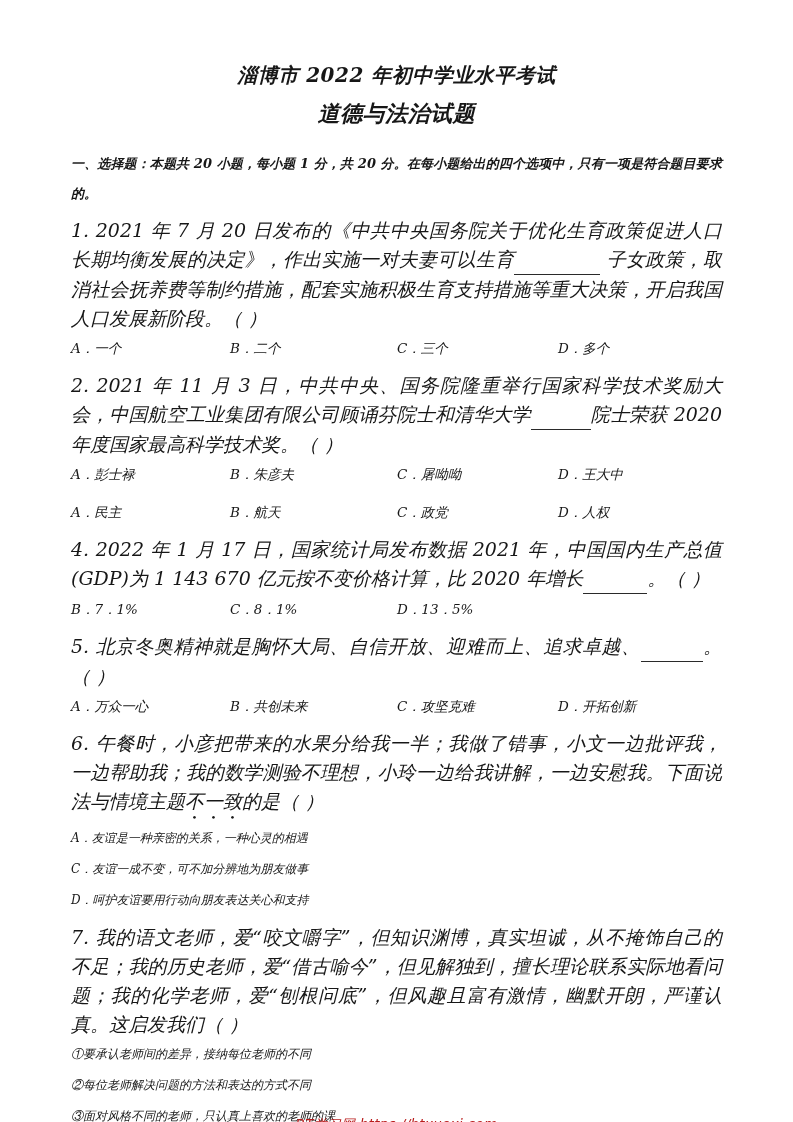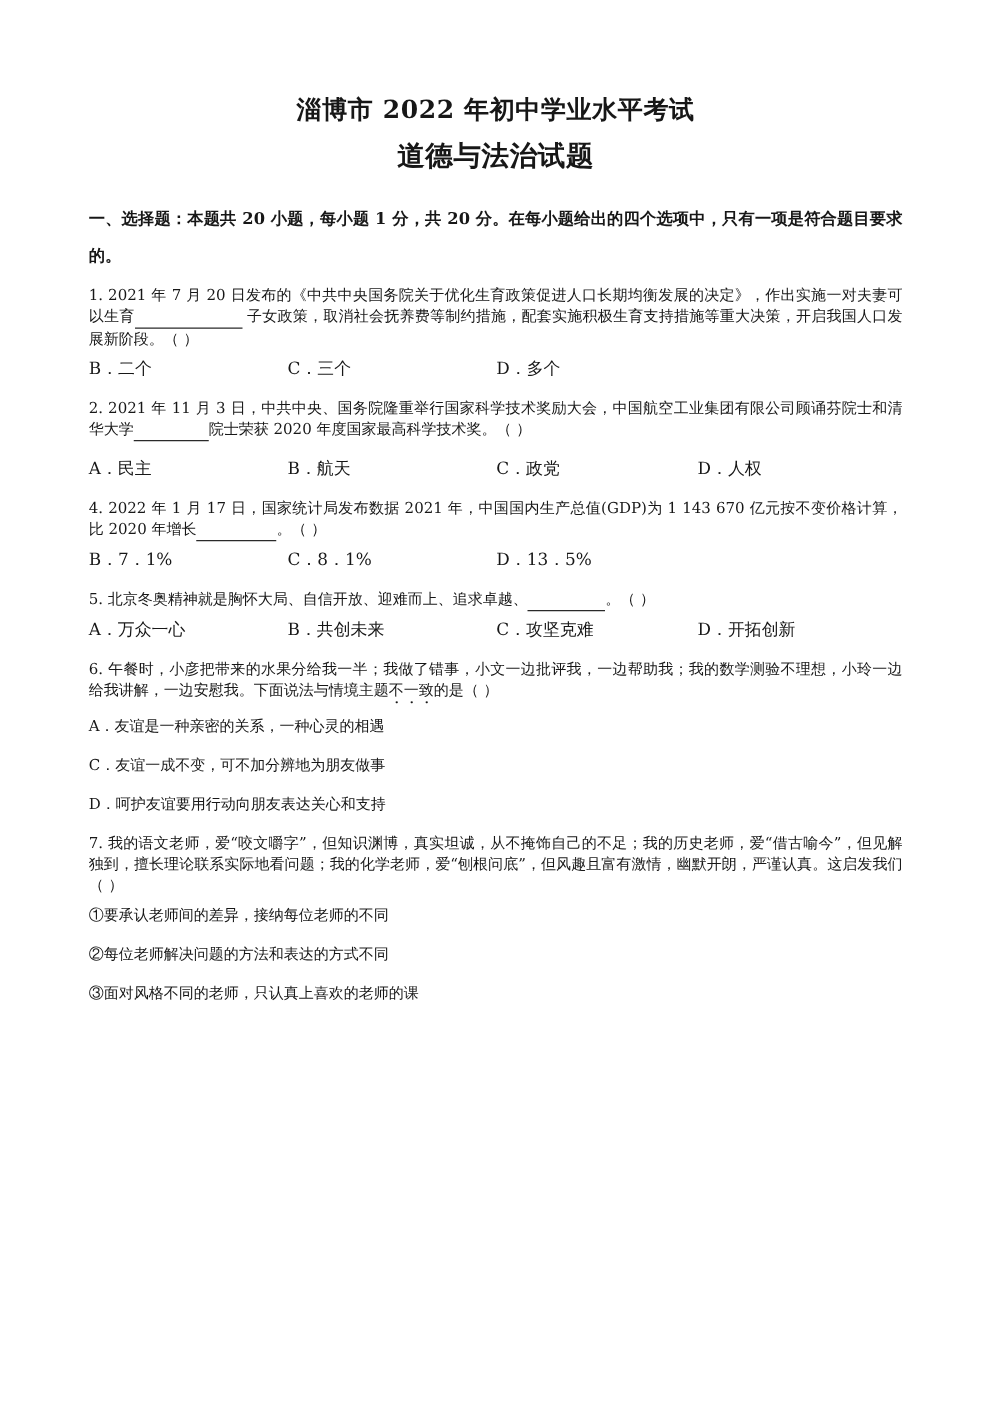--- a/index.html
+++ b/index.html
@@ -11,24 +11,25 @@
   body {
     width: 793px;
     height: 1122px;
     position: relative;
     font-family: "DejaVu Serif", "Liberation Serif", serif;
     color: #171717;
     overflow: hidden;
   }
   .page {
     position: absolute;
-    left: 0; top: 16px;
+    left: 0; top: 4px;
     width: 793px;
     height: 1042px;
     background: #ffffff;
+    font-style: italic;
   }
   .content {
     position: absolute;
     left: 71px;
     top: 58px;
     width: 651px;
   }
   
   .doc-title {
     text-align: center;
@@ -53,22 +54,22 @@
     line-height: 30px;
     margin-top: 20px;
     text-align: justify;
     text-justify: inter-ideograph;
   }
   
   .question {
     margin-top: 7px;
   }
   .q-stem {
-    font-size: 12px;
-    line-height: 17px;
+    font-size: 19px;
+    line-height: 29px;
     text-align: justify;
     text-justify: inter-ideograph;
     word-break: break-all;
   }
   
   .opt-row {
     display: flex;
     font-size: 13.5px;
     line-height: 31px;
   }
@@ -116,28 +117,35 @@
   <div class="content">
 
     <h1 class="doc-title">淄博市 2022 年初中学业水平考试</h1>
     <h2 class="doc-subtitle">道德与法治试题</h2>
 
     <div class="section-head">一、选择题：本题共 20 小题，每小题 1 分，共 20 分。在每小题给出的四个选项中，只有一项是符合题目要求的。</div>
 
     <div class="question">
       <div class="q-stem"><span>1. 2021 年 7 月 20 日发布的《中共中央国务院关于优化生育政策促进人口长期均衡发展的决定》，作出实施一对夫妻可以生育</span><span class="blank-fill" style="width:86px">&nbsp;</span>&nbsp;<span>子女政策，取消社会抚养费等制约措施，配套实施积极生育支持措施等重大决策，开启我国人口发展新阶段。（    ）</span></div>
       <div class="opt-row">
+        <span class="opt">A．一个</span>
         <span class="opt">B．二个</span>
         <span class="opt">C．三个</span>
         <span class="opt">D．多个</span>
       </div>
     </div>
 
     <div class="question">
       <div class="q-stem"><span>2. 2021 年 11 月 3 日，中共中央、国务院隆重举行国家科学技术奖励大会，中国航空工业集团有限公司顾诵芬院士和清华大学</span><span class="blank-fill" style="width:60px">&nbsp;</span><span>院士荣获 2020 年度国家最高科学技术奖。（    ）</span></div>
+      <div class="opt-row">
+        <span class="opt">A．彭士禄</span>
+        <span class="opt">B．朱彦夫</span>
+        <span class="opt">C．屠呦呦</span>
+        <span class="opt">D．王大中</span>
+      </div>
     </div>
 
     <div class="question">
       <div class="opt-row">
         <span class="opt">A．民主</span>
         <span class="opt">B．航天</span>
         <span class="opt">C．政党</span>
         <span class="opt">D．人权</span>
       </div>
     </div>

